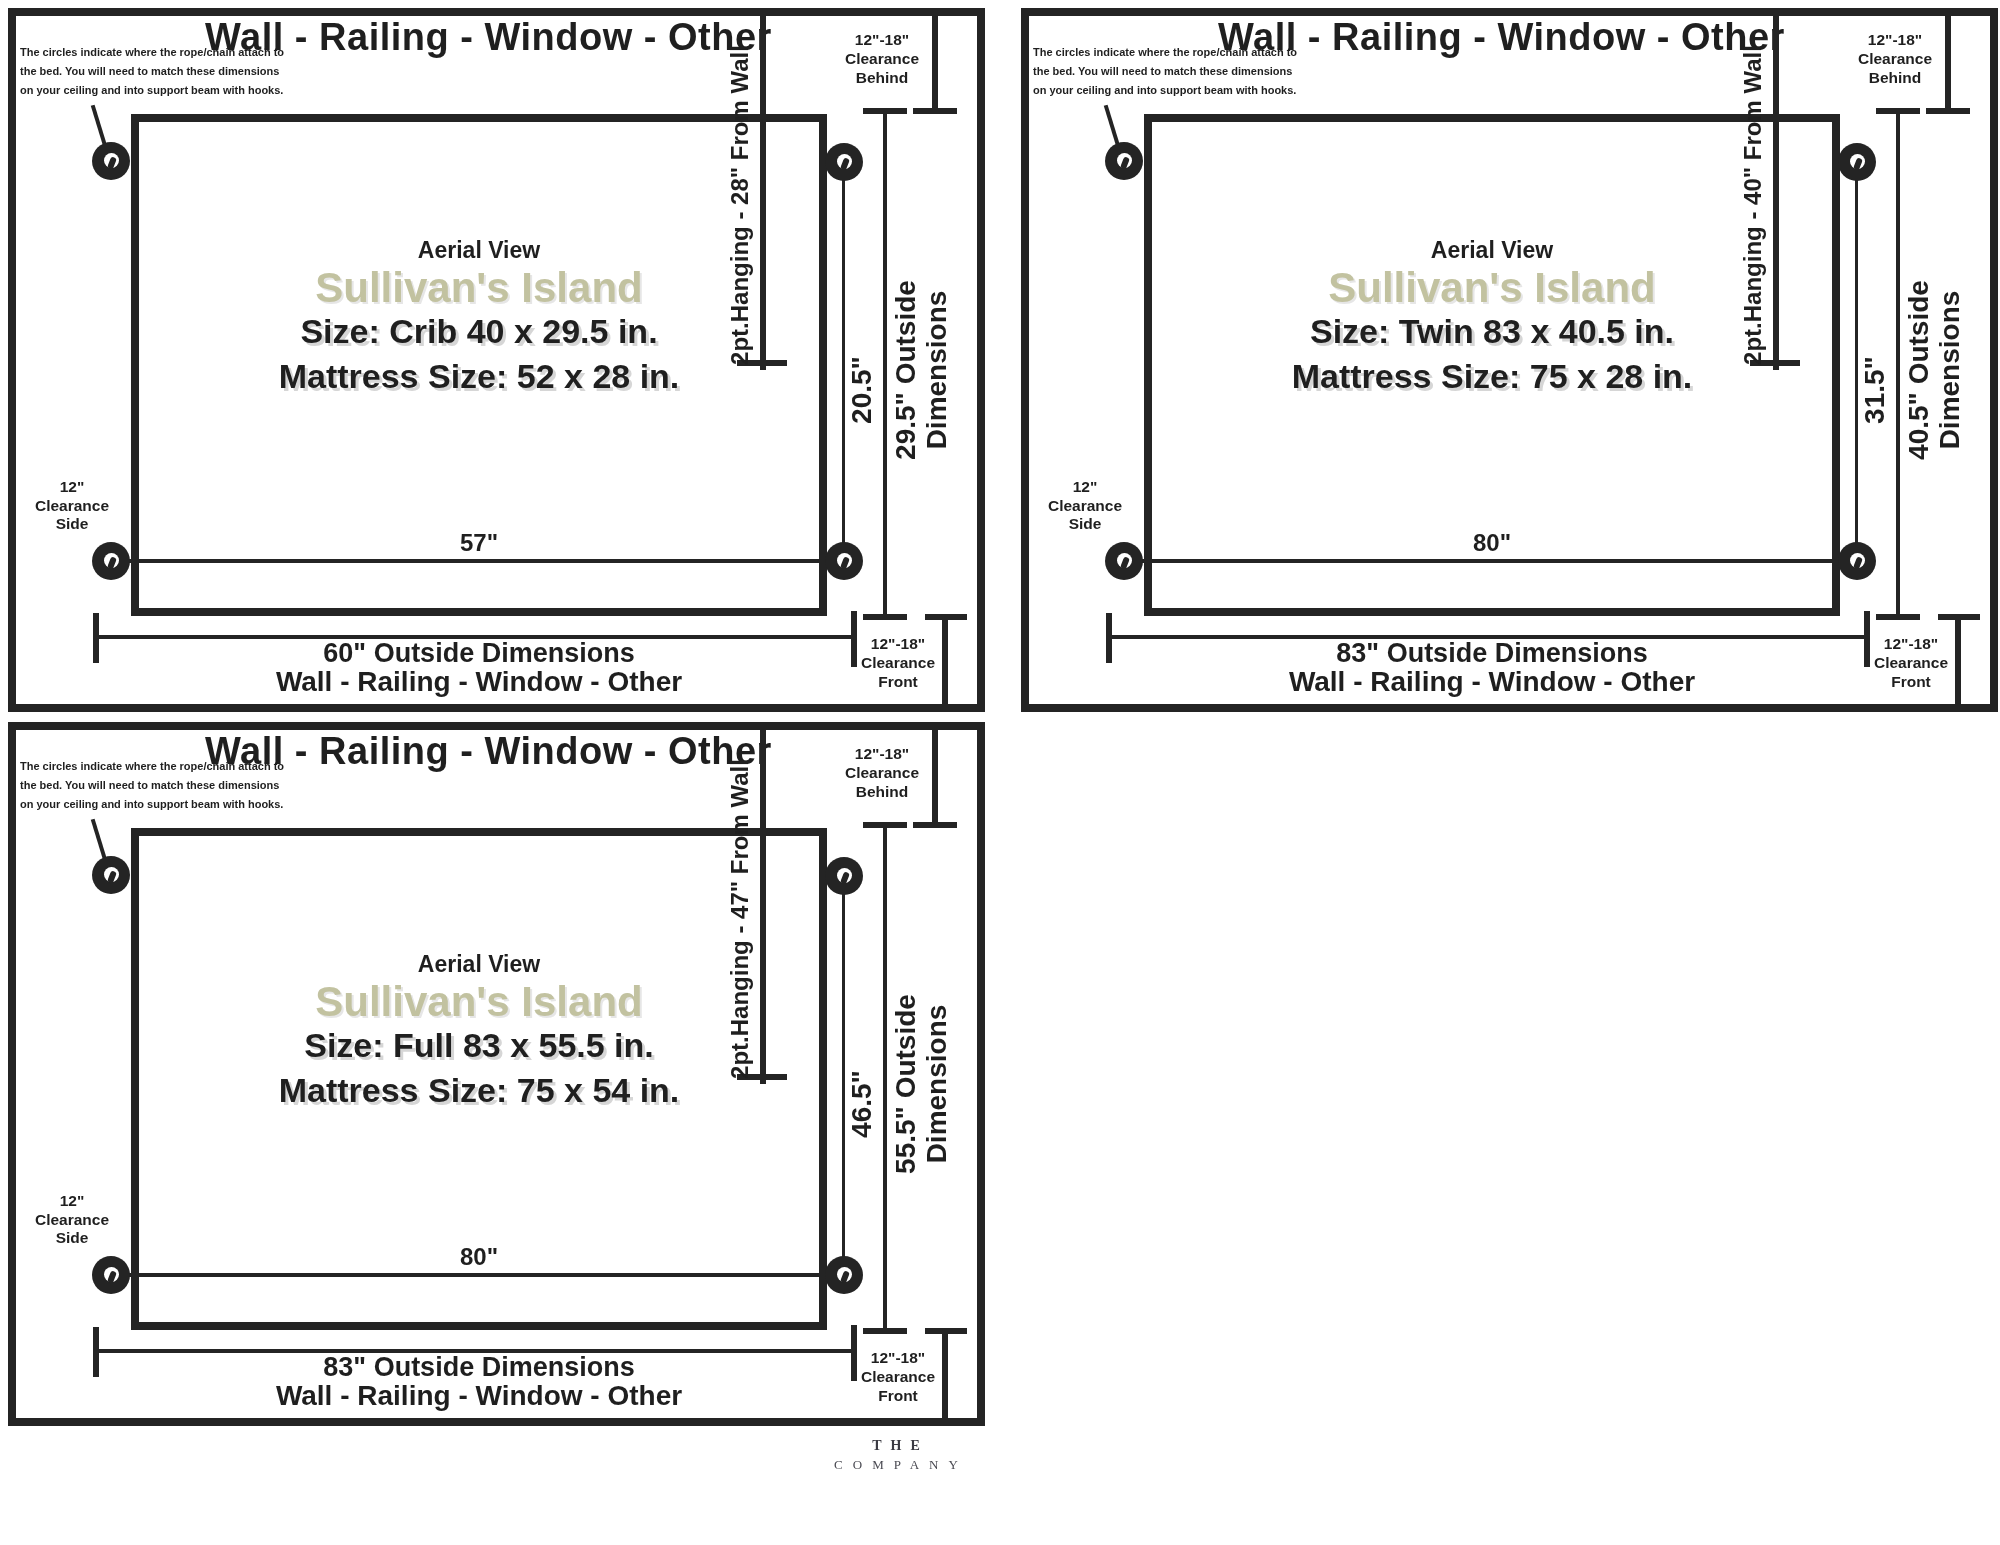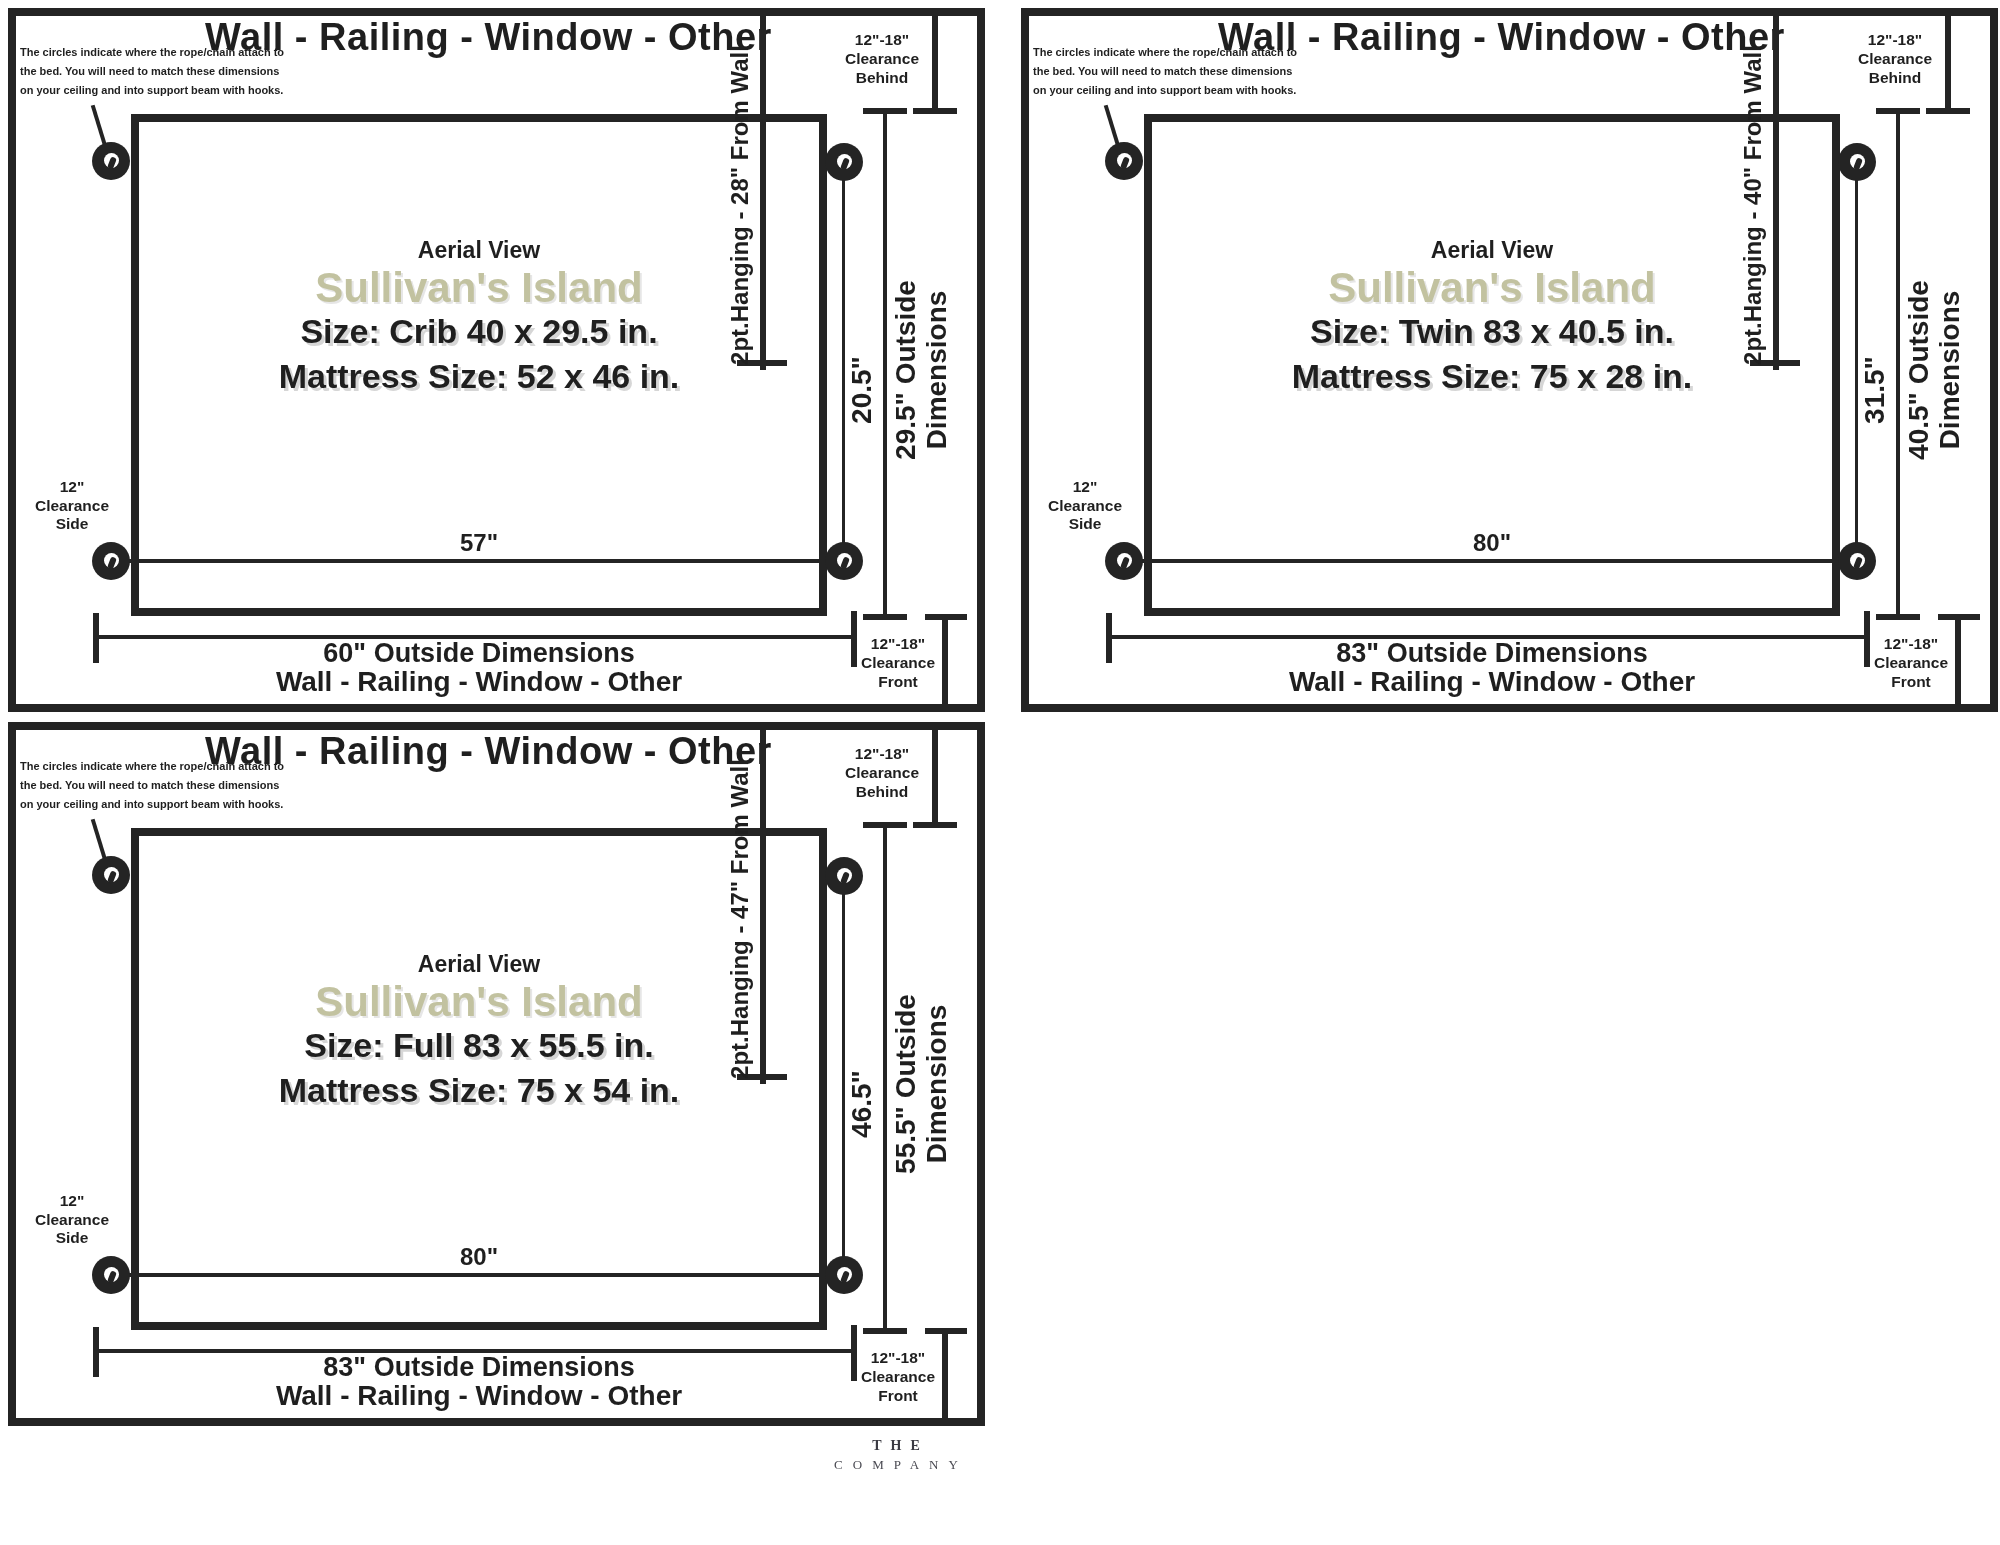--- a/index.html
+++ b/index.html
@@ -86,21 +86,21 @@
     <div class="bed"></div>
     <div class="circle c-tl"></div>
     <div class="circle c-tr"></div>
     <div class="circle c-bl"></div>
     <div class="circle c-br"></div>
 
     <div class="center-text">
       <span class="aerial">Aerial View</span>
       <span class="product">Sullivan's Island</span>
       <span class="size-line">Size: Crib 40 x 29.5 in.</span>
-      <span class="mattress-line">Mattress Size: 52 x 46 in.</span>
+      <span class="mattress-line">Mattress Size: 52 x 28 in.</span>
     </div>
 
     <div class="hang-width-line ln"></div>
     <div class="hang-width-label">57"</div>
 
     <div class="hang2pt-line ln"></div>
     <div class="hang2pt-tick ln"></div>
     <div class="hang2pt-label">2pt.Hanging - 28" From Wall</div>
 
     <div class="cb-text">

